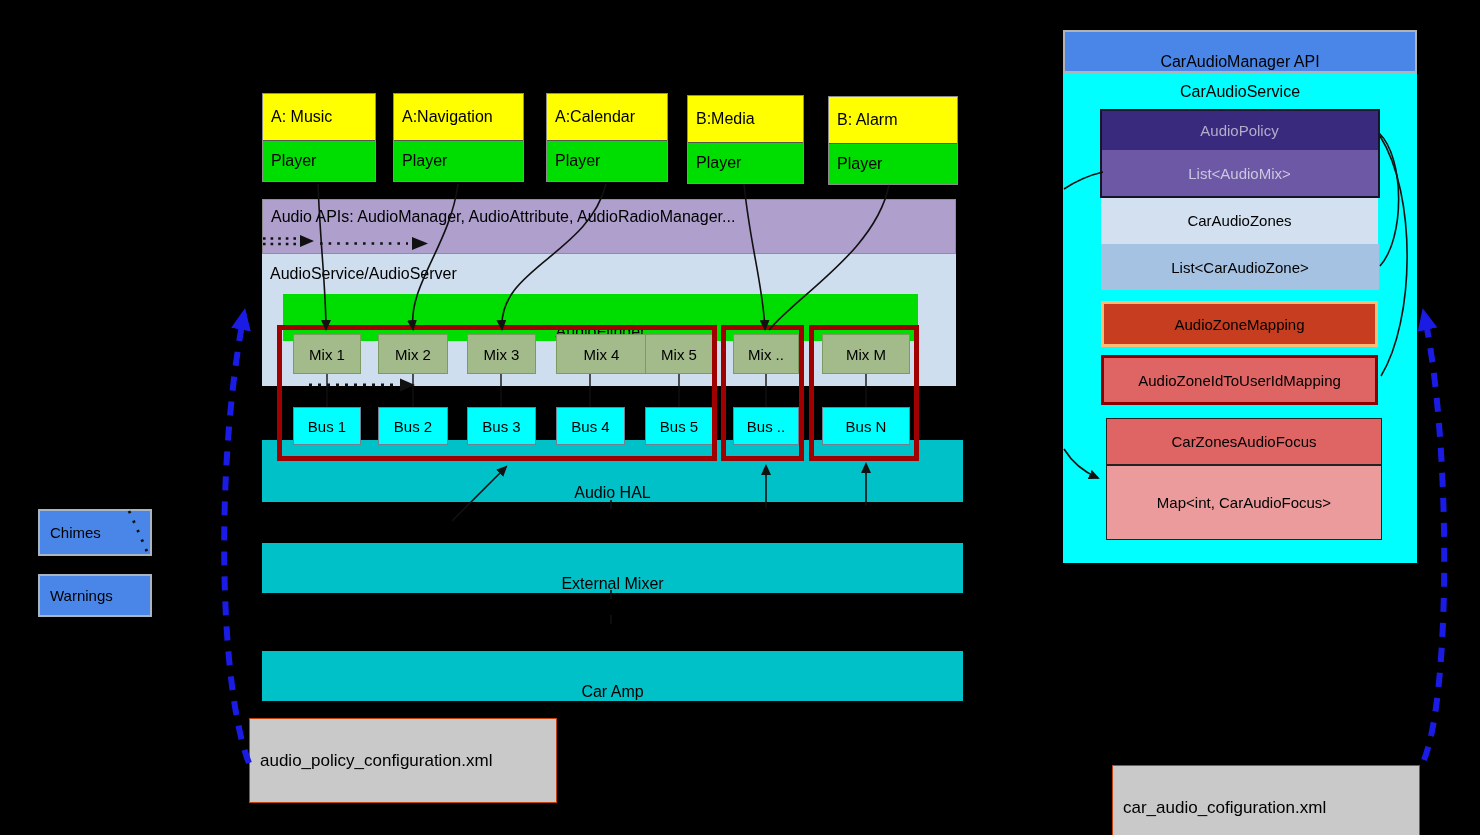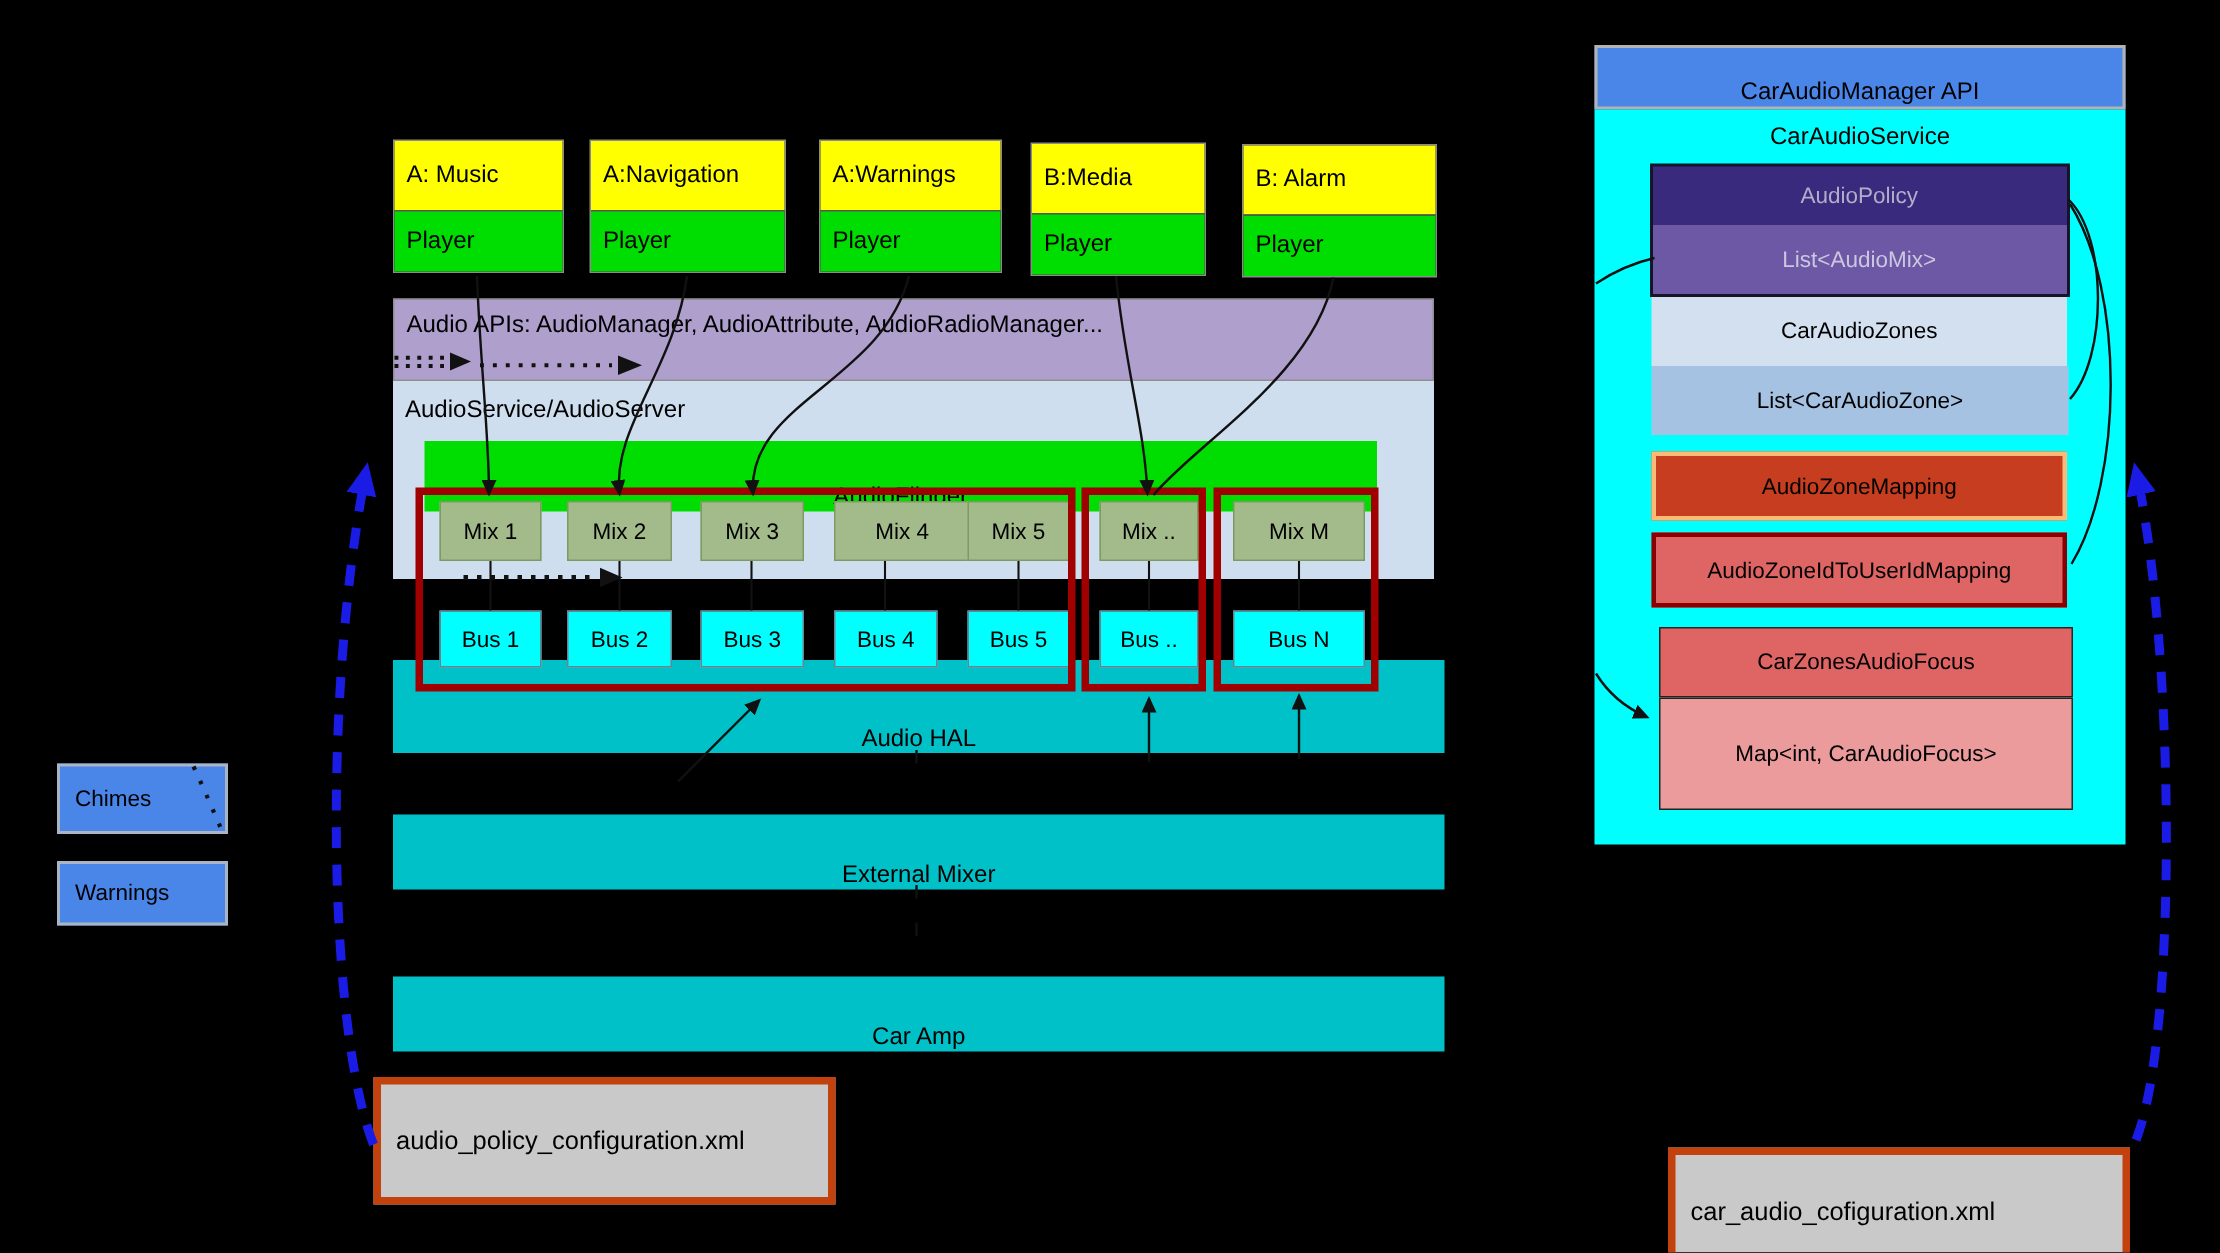--- a/index.html
+++ b/index.html
@@ -32,21 +32,21 @@
   .band{display:flex;align-items:flex-end;justify-content:center;font-size:16px;}
   .band-left{display:block;font-size:16px;}
   .appbox{border:1px solid #8c8c8c;display:flex;flex-direction:column;}
   .app-top{background:var(--yellow);flex:0 0 46px;display:flex;align-items:center;padding-left:8px;font-size:16px;}
   .app-bot{background:var(--green);flex:1;border-top:1px solid #555;display:flex;align-items:center;padding-left:8px;font-size:16px;}
   .mixbox{background:var(--mix-olive);border:1px solid var(--mix-border);display:flex;align-items:center;justify-content:center;font-size:15px;z-index:6;}
   .busbox{background:var(--cyan);border:1px solid #708090;display:flex;align-items:center;justify-content:center;font-size:15px;z-index:6;}
   .redgroup{border:5px solid var(--group-red);background:transparent;z-index:8;}
   .tealband{background:var(--teal);}
   .bluebox{background:var(--accent-blue);border:2px solid #a9b4c4;display:flex;align-items:center;padding-left:10px;font-size:15px;}
-  .graybox{background:var(--file-gray);border:5px solid #c2410c;display:flex;align-items:center;padding-left:10px;font-size:17px;}
+  .graybox{background:var(--file-gray);border:1px solid #c2410c;display:flex;align-items:center;padding-left:10px;font-size:17px;}
   .rrow{display:flex;align-items:center;justify-content:center;font-size:15px;z-index:6;}
   svg.overlay{position:absolute;left:0;top:0;z-index:40;pointer-events:none;}
 </style>
 </head>
 <body>
 
 <div id="stage">
 
   <div class="abs band-left" style="left:262px;top:199px;width:694px;height:55px;background:var(--api-purple);border:1px solid #8f8f8f;padding:8px 0 0 8px;">
     <span>Audio APIs: AudioManager, AudioAttribute, AudioRadioManager...</span>
@@ -129,21 +129,21 @@
   <div class="abs appbox" style="left:393px;top:93px;width:131px;height:89px;">
     <div class="app-top">
         <span>A:Navigation</span>
       </div>
     <div class="app-bot">
         <span>Player</span>
       </div>
   </div>
   <div class="abs appbox" style="left:546px;top:93px;width:122px;height:89px;">
     <div class="app-top">
-        <span>A:Warnings</span>
+        <span>A:Calendar</span>
       </div>
     <div class="app-bot">
         <span>Player</span>
       </div>
   </div>
   <div class="abs appbox" style="left:687px;top:95px;width:117px;height:89px;">
     <div class="app-top">
         <span>B:Media</span>
       </div>
     <div class="app-bot">

